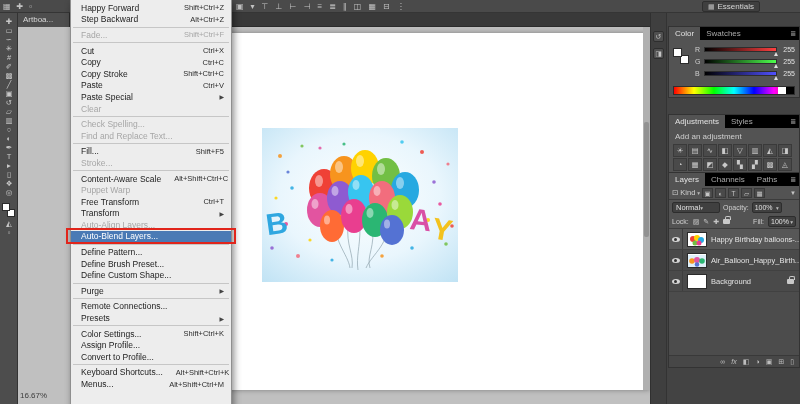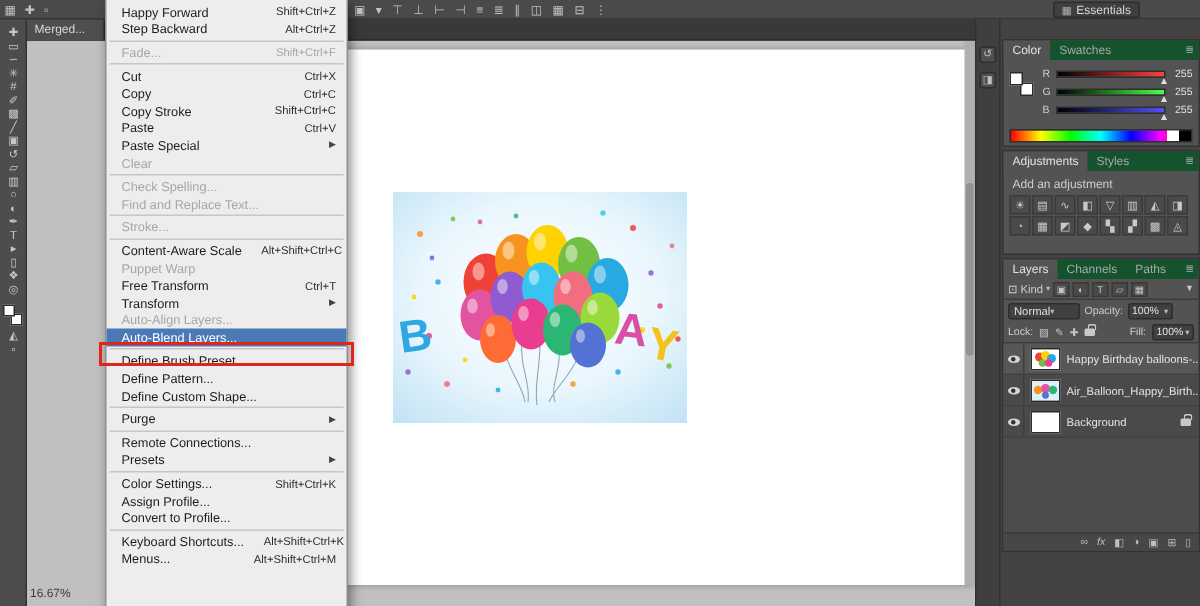--- a/index.html
+++ b/index.html
@@ -52,26 +52,26 @@
     z-index:40;pointer-events:none}
   
   #dock{position:absolute;right:0;top:13px;width:150px;height:391px;background:#434343;
     border-left:1px solid #303030;z-index:5}
   #cstrip{position:absolute;left:0;top:0;width:16px;height:100%;background:#3f3f3f;border-right:1px solid #333}
   .cbtn{width:11px;height:11px;margin:6px auto 0;background:#4f4f4f;border:1px solid #2e2e2e;
     border-radius:2px;font-size:7px;color:#c5c5c5;text-align:center;line-height:10px}
   #cstrip .cbtn:first-child{margin-top:18px}
   #pcol{position:absolute;left:16px;top:0;width:134px;height:100%}
   .panel{position:absolute;left:1px;width:132px;background:#535353;border:1px solid #333}
-  .ptabs{height:13px;background:#14532d;display:flex;position:relative}
+  .ptabs{height:13px;background:#000000;display:flex;position:relative}
   .ptab{font-size:8px;color:#a9a9a9;padding:0 6px;line-height:13px}
   .ptab.active{background:#535353;color:#e2e2e2}
   .pmenu{position:absolute;right:3px;top:0;line-height:13px;font-size:7px;color:#b5b5b5}
   #colorpanel{top:13px;height:72px}
-  #adjpanel{top:87px;height:70px}
+  #adjpanel{top:101px;height:70px}
   #layerspanel{top:159px;height:196px}
   
   .pbody{position:relative;height:59px}
   #fgbg{position:absolute;left:4px;top:8px;width:18px;height:18px}
   #fgbg .sq{position:absolute;width:9px;height:9px;background:#fff;border:1px solid #2c2c2c}
   #fgbg .bgsq{left:7px;top:7px}
   #fgbg .fgsq{left:0;top:0}
   #chrows{position:absolute;left:26px;top:3px;right:4px}
   .chrow{display:flex;align-items:center;height:12px;gap:3px}
   .chl{width:6px;font-size:7px;color:#cfcfcf}
@@ -148,21 +148,21 @@
     <span>⊟</span>
     <span>⋮</span>
   </div>
   <div id="ws">
     <span class="wsic">▦</span>
     <span>Essentials</span>
   </div>
 </div>
 
 <div id="tabbar">
-  <div id="doctab">Merged...</div>
+  <div id="doctab">Artboa...</div>
 </div>
 
 <div id="tools">
   <div class="tool">✚</div>
   <div class="tool">▭</div>
   <div class="tool">∽</div>
   <div class="tool">✳</div>
   <div class="tool">#</div>
   <div class="tool">✐</div>
   <div class="tool">▩</div>
@@ -483,20 +483,24 @@
       <span class="ml">Clear</span>
     </div>
   <div class="msep"></div>
   <div class="mi dis">
       <span class="ml">Check Spelling...</span>
     </div>
   <div class="mi dis">
       <span class="ml">Find and Replace Text...</span>
     </div>
   <div class="msep"></div>
+  <div class="mi">
+      <span class="ml">Fill...</span>
+      <span class="ms">Shift+F5</span>
+    </div>
   <div class="mi dis">
       <span class="ml">Stroke...</span>
     </div>
   <div class="msep"></div>
   <div class="mi">
       <span class="ml">Content-Aware Scale</span>
       <span class="ms">Alt+Shift+Ctrl+C</span>
     </div>
   <div class="mi dis">
       <span class="ml">Puppet Warp</span>
@@ -510,24 +514,24 @@
       <span class="arr">▶</span>
     </div>
   <div class="mi dis">
       <span class="ml">Auto-Align Layers...</span>
     </div>
   <div class="mi hl">
       <span class="ml">Auto-Blend Layers...</span>
     </div>
   <div class="msep"></div>
   <div class="mi">
+      <span class="ml">Define Pattern...</span>
+    </div>
+  <div class="mi">
       <span class="ml">Define Brush Preset...</span>
-    </div>
-  <div class="mi">
-      <span class="ml">Define Pattern...</span>
     </div>
   <div class="mi">
       <span class="ml">Define Custom Shape...</span>
     </div>
   <div class="msep"></div>
   <div class="mi">
       <span class="ml">Purge</span>
       <span class="arr">▶</span>
     </div>
   <div class="msep"></div>

